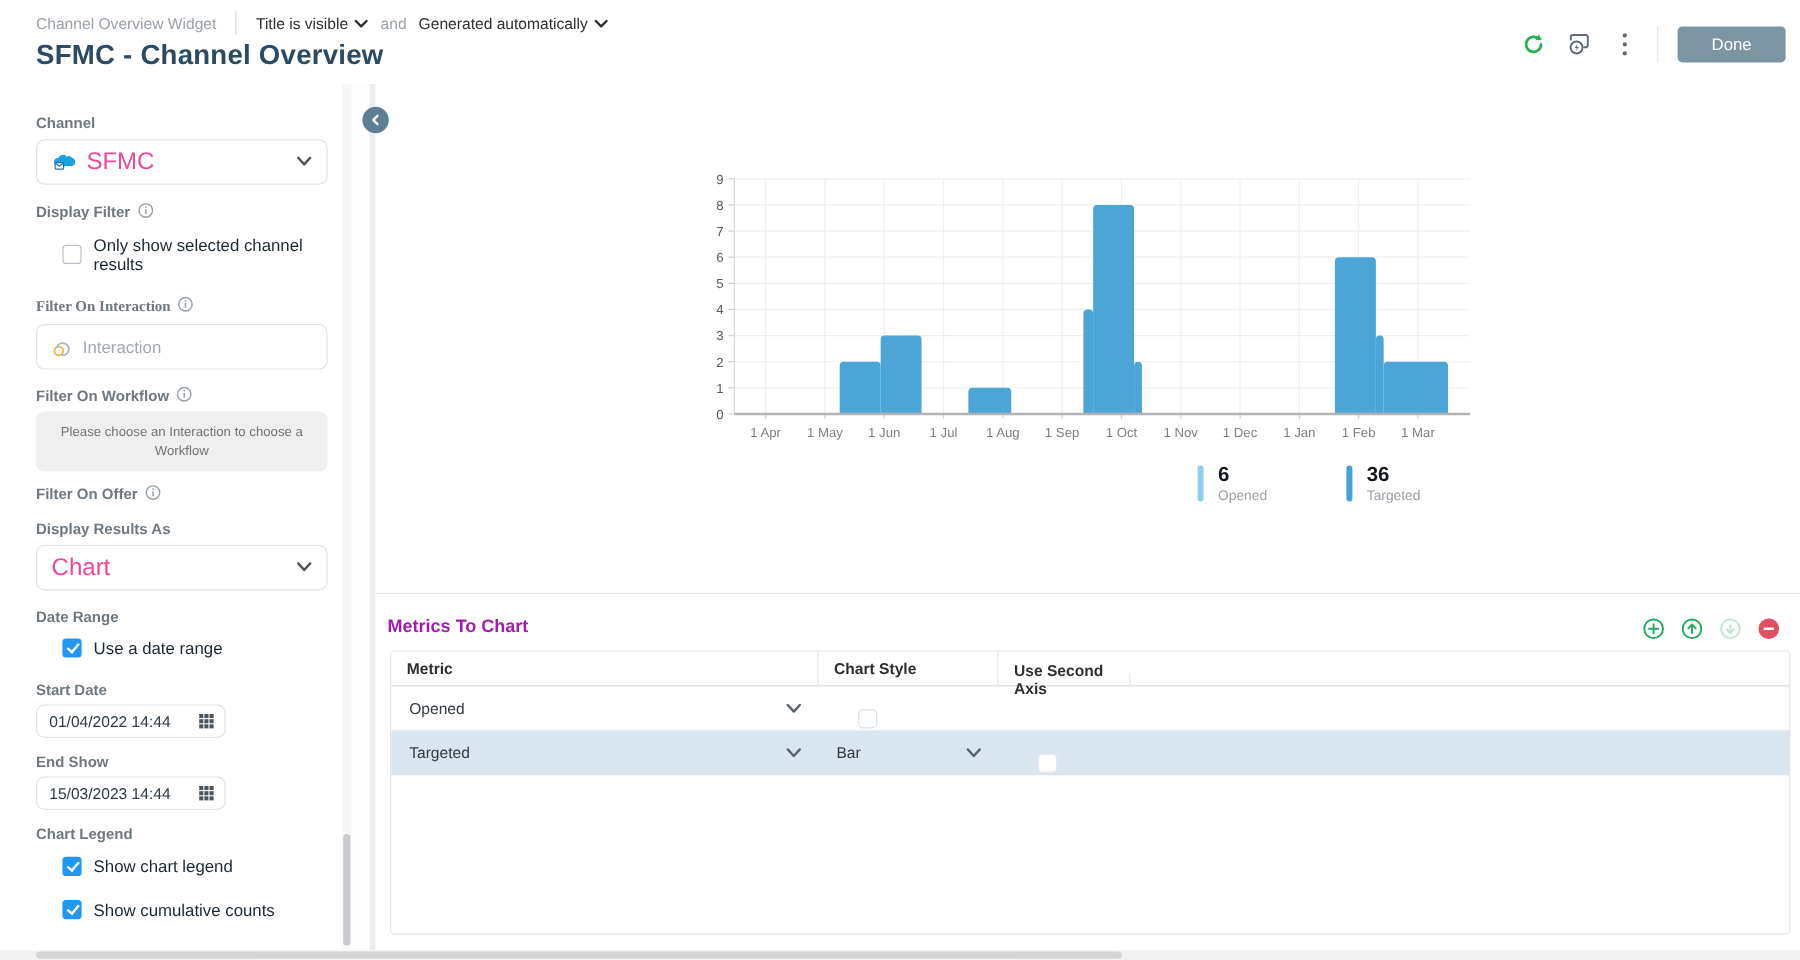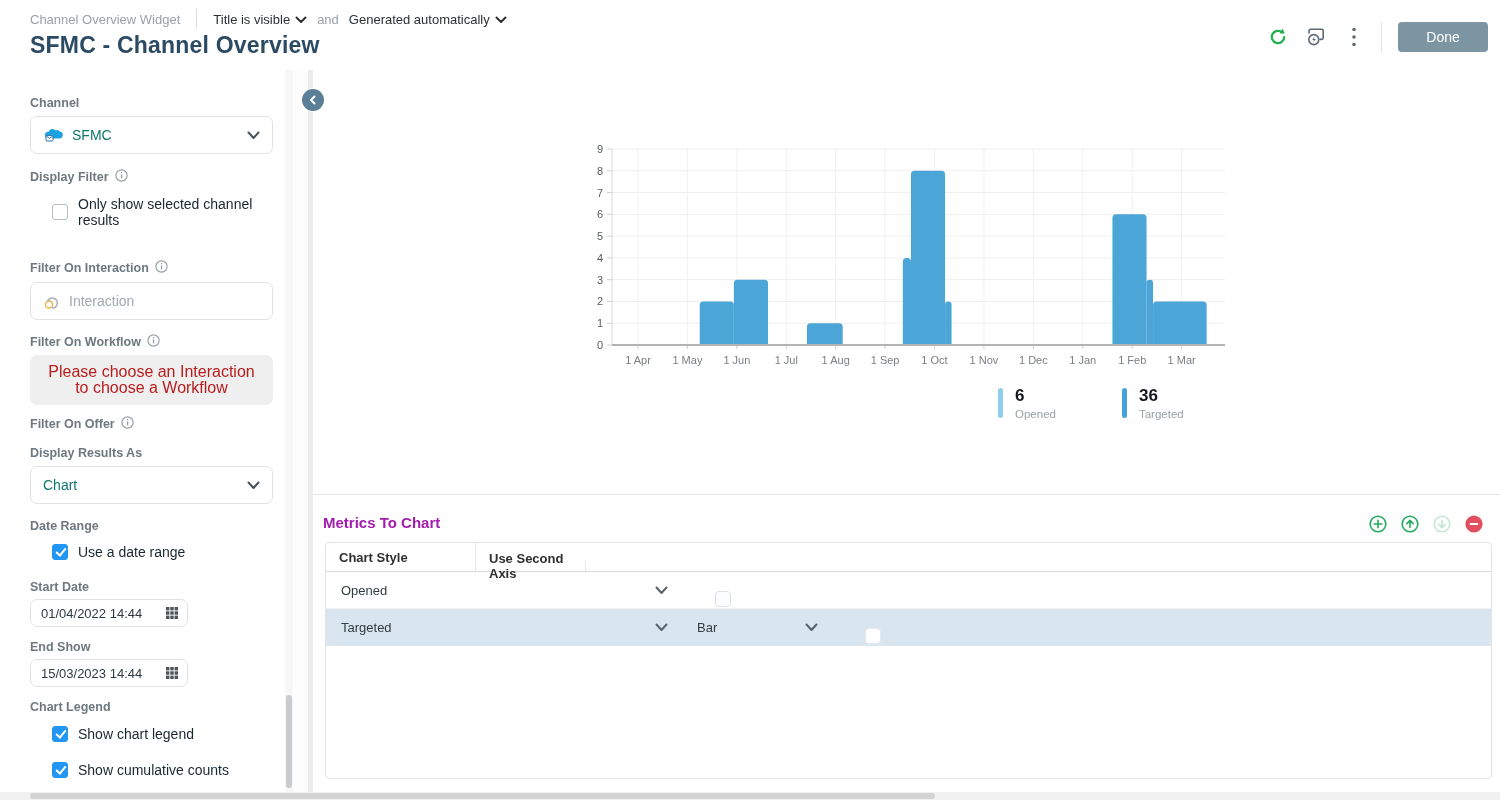--- a/index.html
+++ b/index.html
@@ -23,30 +23,30 @@
   .sidebar { position:absolute; left:0; top:70px; width:285px; height:722px; background:#fff; padding:0 0 0 30px; overflow:hidden; }
   .side-scroll-track { position:absolute; left:285px; top:70px; width:8px; height:722px; background:#f7f7f7; }
   .side-scroll-thumb { position:absolute; left:286px; top:695px; width:6px; height:93px; background:#c9cccf; border-radius:3px; }
   .gap-band { position:absolute; left:293px; top:70px; width:15px; height:722px; background:#fdfdfd; }
   .divider-band { position:absolute; left:308px; top:70px; width:5px; height:722px; background:#ececec; }
   .main { position:absolute; left:313px; top:70px; width:1187px; height:722px; background:#fff; }
 
   
   .fld-label { display:flex; align-items:center; gap:6px; font-size:12.5px; font-weight:600; color:#6e787f; }
   .sel, .tinput { width:243px; height:38px; border:1px solid #dfe3e6; border-radius:7px; background:#fff; display:flex; align-items:center; padding:0 12px; cursor:pointer; }
-  .sel .sel-val { font-size:14px; color:#0f766e; flex:1; }
+  .sel .sel-val { font-size:20px; color:#ec4899; flex:1; }
   .sel .chev { margin-left:auto; }
   .tinput input { border:none; outline:none; flex:1; font-size:14px; color:#36444d; font-family:inherit; background:transparent; min-width:0; }
   .tinput input::placeholder { color:#a0a9af; }
   .cb-row { display:flex; align-items:center; gap:10px; cursor:pointer;padding-left:22px; }
   .cb { width:16px; height:16px; border:1.5px solid #b9c0c7; border-radius:3px; background:#fff; flex:0 0 auto; position:relative; }
   .cb.checked { background:#2196f3; border-color:#2196f3; }
   .cb.checked::after { content:""; position:absolute; left:4.5px; top:1px; width:4px; height:8px; border:solid #fff; border-width:0 2px 2px 0; transform:rotate(40deg); }
   .cb-label { font-size:14px; color:#1a272f; font-weight:500; }
-  .disabled-box { width:243px; background:#efefef; border-radius:7px; padding:9px 14px; font-size:16px; color:#b91c1c; text-align:center; line-height:16px; }
+  .disabled-box { width:243px; background:#efefef; border-radius:7px; padding:9px 14px; font-size:11px; color:#737373; text-align:center; line-height:16px; }
   .date-input { width:158px; height:28px; border:1px solid #dfe3e6; border-radius:7px; display:flex; align-items:center; padding:0 8px 0 10px; cursor:pointer; }
   .date-input input { border:none; outline:none; width:112px; font-size:13px; color:#2d3a42; font-family:inherit; background:transparent; }
 
   
   .chart-panel { position:absolute; left:0; top:0; width:1187px; height:424px; }
   .collapse-btn { position:absolute; left:-11px; top:19px; width:22px; height:22px; border-radius:50%; background:#5b7f97; display:flex; align-items:center; justify-content:center; cursor:pointer; box-shadow:0 0 0 1px rgba(255,255,255,.4); z-index:4; }
   #chart-svg { position:absolute; left:272px; top:70px; }
   .legend { position:absolute; left:685px; top:316px; display:flex; gap:66px; }
   .legend-item { display:flex; gap:12px; }
   .legend-pill { width:5px; height:30px; border-radius:2.5px; margin-top:2px; }
@@ -68,21 +68,21 @@
   .m-cell { display:flex; align-items:center; padding-left:15px; font-size:13px; color:#333b41; height:100%; }
   .m-cell .chev { margin-left:auto; margin-right:14px; }
   .row-cb { width:16px; height:16px; border:1px solid #dde1e5; border-radius:4px; background:#fcfdfe; margin-left:33px; cursor:pointer; }
   .m-row.selected .row-cb { background:#fff; border-color:#e6eaee; }
 
   
   .hscroll-track { position:absolute; left:0; top:792px; width:1500px; height:8px; background:#f1f1f1; }
   .hscroll-thumb { position:absolute; left:30px; top:793px; width:905px; height:6px; background:#d4d4d4; border-radius:3px; }
 
   
-  .mt26{margin-top:26px;} .mt19{margin-top:32px;} .mt15{margin-top:15px;} .mt14{margin-top:14px;}
+  .mt26{margin-top:26px;} .mt19{margin-top:19px;font-family:Liberation Serif, serif;} .mt15{margin-top:15px;} .mt14{margin-top:14px;}
   .mt13{margin-top:13px;} .mt12{margin-top:12px;} .mt11{margin-top:11px;} .mt20{margin-top:20px;} .mt6{margin-top:6px;} .mt5{margin-top:5px;}
 </style>
 </head>
 <body>
 
 <div class="topbar">
   <div class="crumb-row">
     <span class="crumb">Channel Overview Widget</span>
     <span class="crumb-sep"></span>
     <span class="crumb-dd">
@@ -423,20 +423,21 @@
       <span class="icon-btn">
         <svg width="18" height="18" viewBox="0 0 18 18">
             <circle cx="9" cy="9" r="8.6" fill="#e05060"></circle>
             <rect x="4.6" y="7.9" width="8.8" height="2.2" rx="1" fill="#fff"></rect>
           </svg>
       </span>
     </div>
 
     <div class="m-table">
       <div class="m-head">
+        <div class="m-hcell c-metric">Metric</div>
         <div class="m-hcell c-style">Chart Style</div>
         <div class="m-hcell c-axis">Use Second Axis</div>
         <div class="m-hcell c-rest"></div>
       </div>
 
       <div class="m-row">
         <div class="m-cell c-metric">
           <span>Opened</span>
           <span class="chev"><svg width="13" height="9" viewBox="0 0 13 9">
                 <path d="M1.5 1.5 L6.5 7 L11.5 1.5" fill="none" stroke="#5a646c" stroke-width="2" stroke-linecap="round" stroke-linejoin="round"></path>

